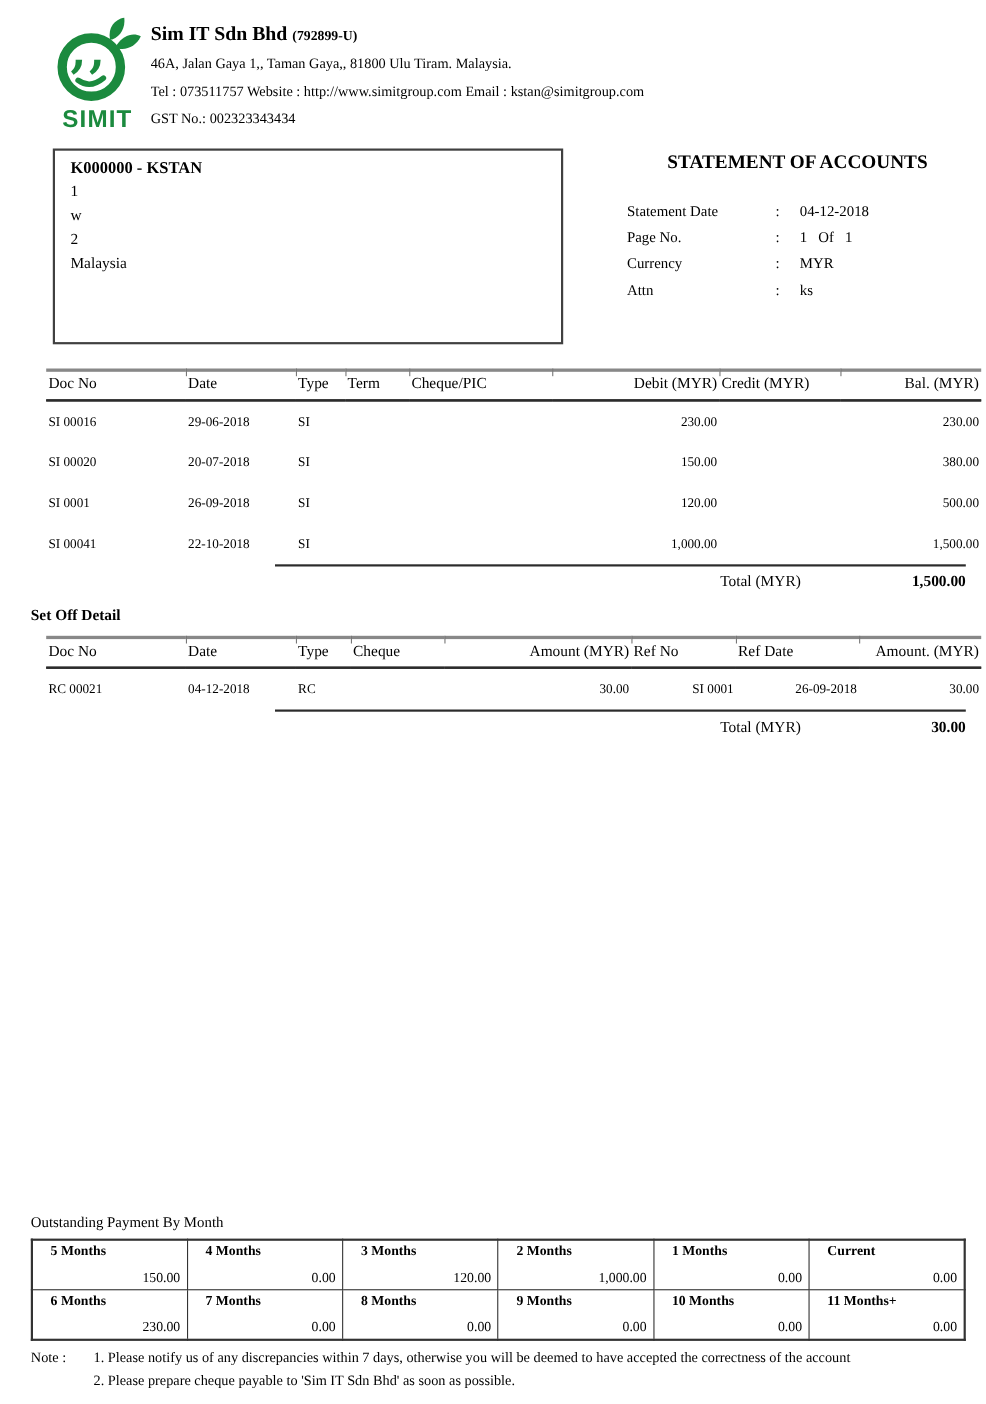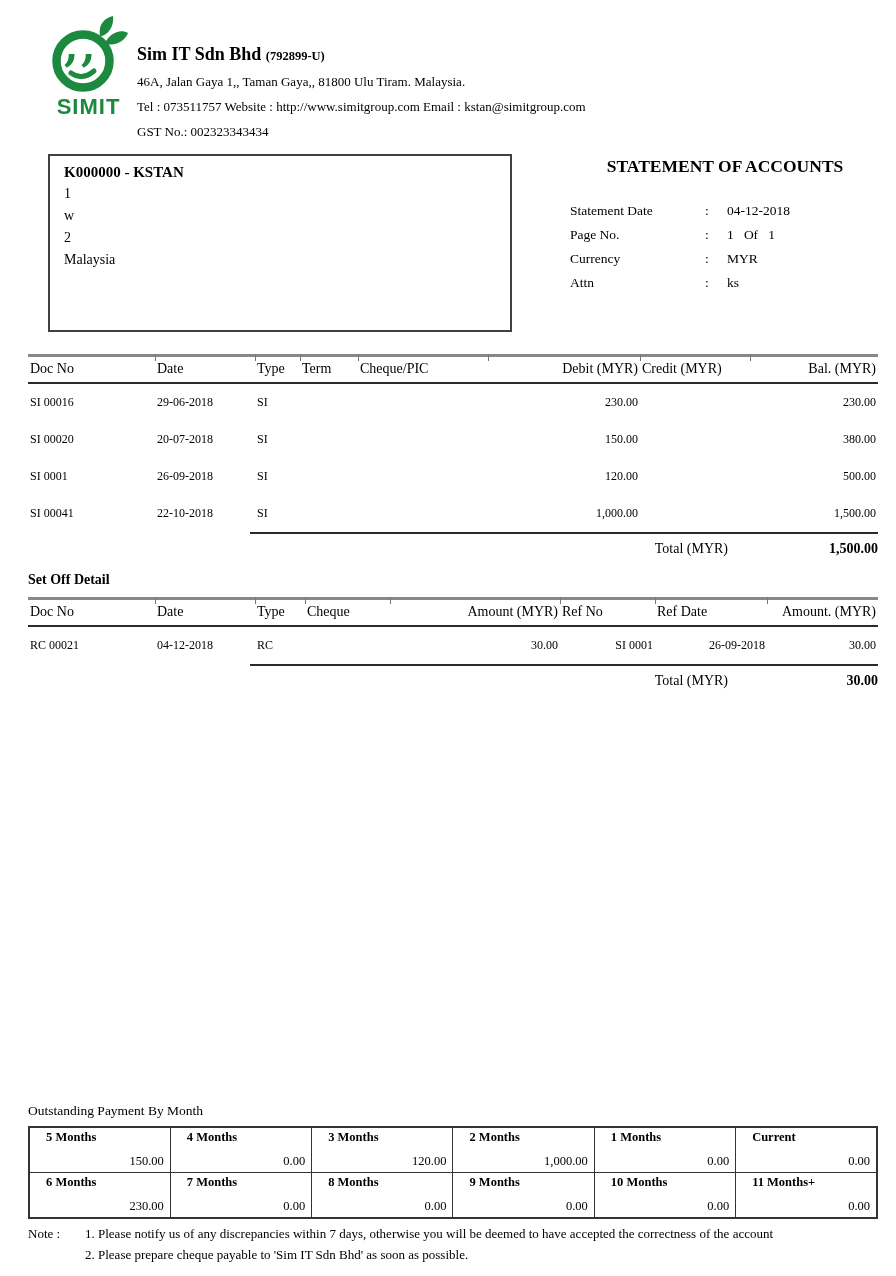--- a/index.html
+++ b/index.html
@@ -15,21 +15,21 @@
   }
 
   
   .header { display:flex; padding:16px 0 0 40px; }
   .logo-block { width:97px; text-align:center; flex:0 0 97px; }
   .logo-text {
     font-family:"Liberation Sans", sans-serif;
     font-weight:bold; font-size:22px; letter-spacing:1px;
     color:#1b8a3e; margin-top:-4px;
   }
-  .company-info { padding-top:4px;margin-top:24px; }
+  .company-info { padding-top:4px; }
   .company-name-line { font-size:18px; font-weight:bold; }
   .company-reg { font-size:12.5px; font-weight:bold; }
   .company-line { font-size:13px; margin-top:9px; }
 
   
   .info-row { display:flex; margin:14px 0 0 48px; }
   .customer-box {
     width:464px; height:178px;
     border:2px solid #404040;
     padding:5px 14px;
@@ -40,21 +40,21 @@
   .statement-block { margin-left:58px; width:310px; }
   .statement-title { font-weight:bold; font-size:17.5px; text-align:center; margin-top:2px; }
   .statement-fields { margin-top:26px; }
   .stmt-field { display:flex; font-size:13.5px; margin-bottom:9px; line-height:15px; }
   .stmt-label { width:135px; }
   .stmt-sep   { width:22px; }
   .stmt-value { white-space:pre; }
 
   
   .doc-table {
-    width:850px; margin-left:28px; border-collapse:collapse; table-layout:fixed;
+    width:850px; margin-left:42px; border-collapse:collapse; table-layout:fixed;
   }
   .doc-table thead th {
     border-top:3px solid #888;
     border-bottom:2px solid #2b2b2b;
     font-weight:normal; font-size:14px;
     padding:4px 2px 5px 2px; text-align:left;
     position:relative;
   }
   .doc-table thead th:not(:first-child)::before {
     content:""; position:absolute; left:0; top:-3px; width:1px; height:7px; background:#777;

